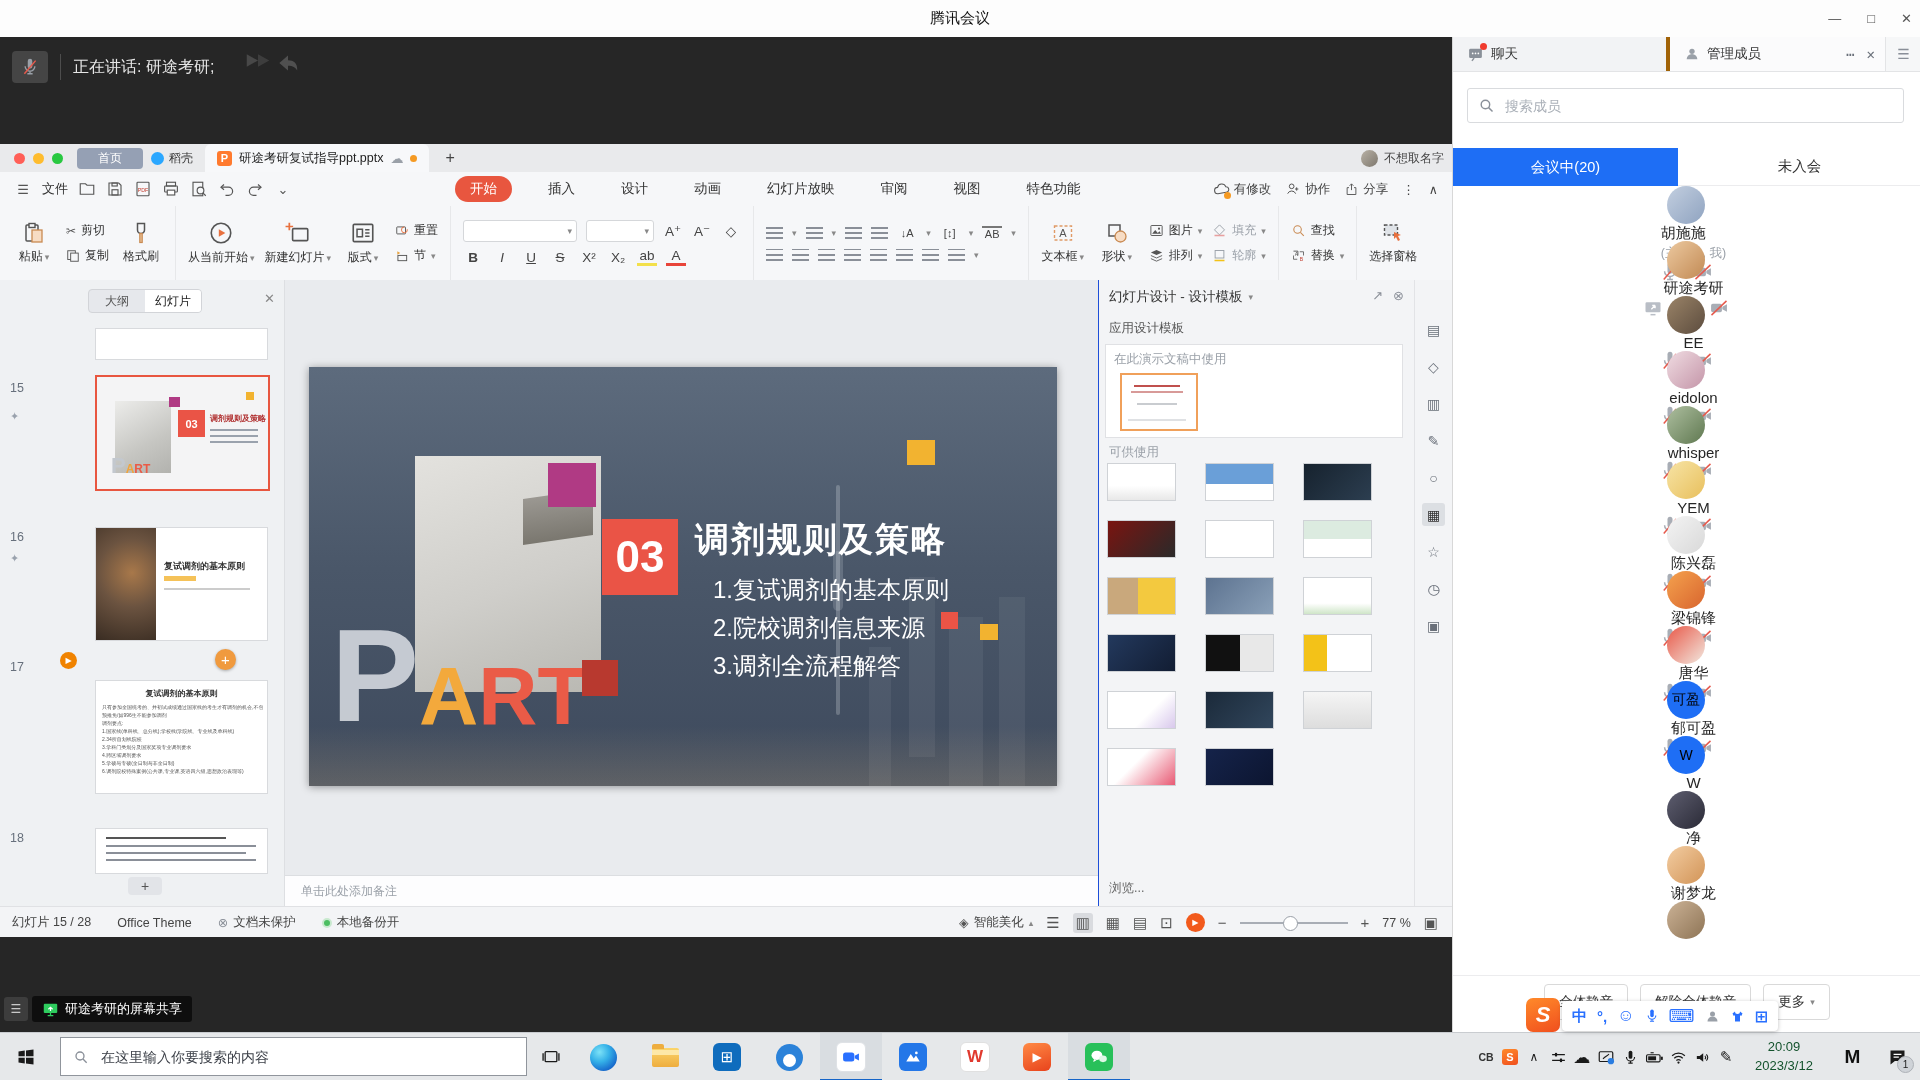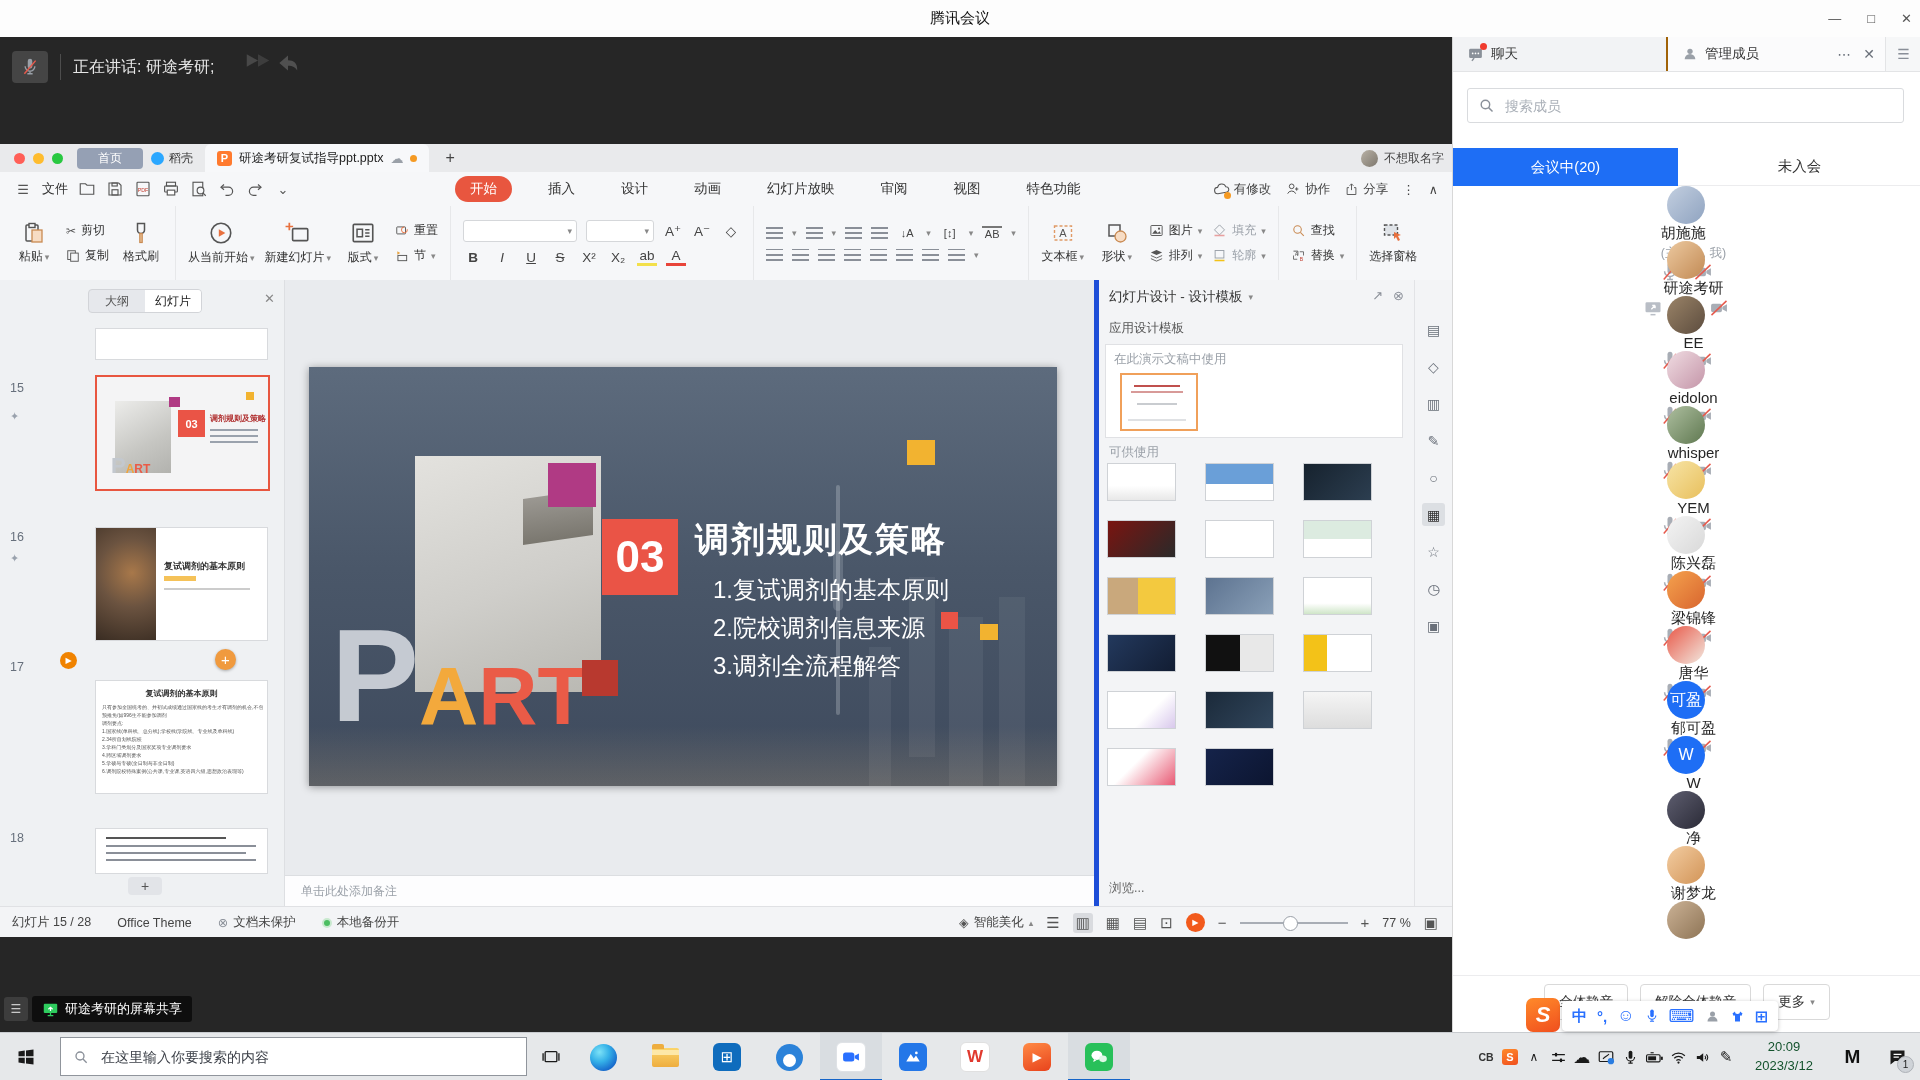--- a/index.html
+++ b/index.html
@@ -112,21 +112,21 @@
   .s-bullets{position:absolute;left:404px;top:204px;color:#fff;font-size:24px;line-height:38px;}
   .sq-yel{position:absolute;left:598px;top:73px;width:28px;height:25px;background:#f2b330;}
   .sq-red-s{position:absolute;left:632px;top:245px;width:17px;height:17px;background:#ea5446;}
   .sq-yel-s{position:absolute;left:671px;top:257px;width:18px;height:16px;background:#f2b330;}
   .part{position:absolute;left:22px;top:258px;display:flex;align-items:flex-end;line-height:.78;font-weight:bold;}
   .part .p0{font-size:132px;color:rgba(208,213,219,.92);}
   .part .p1{font-size:82px;color:#f3a93c;}
   .part .p2,.part .p3{font-size:82px;color:#ea5b47;}
   .sq-dred{position:absolute;left:273px;top:293px;width:36px;height:36px;background:#b8392f;}
   
-  .design{position:relative;width:315px;background:#f3f4f6;border-left:5px solid #1d4ed8;font-size:13px;color:#333;}
+  .design{position:relative;width:315px;background:#f3f4f6;border-left:1px solid #1d4ed8;font-size:13px;color:#333;}
   .dp-head{position:absolute;left:10px;top:8px;display:flex;align-items:center;gap:6px;font-size:13.5px;}
   .dp-acts{position:absolute;right:10px;top:8px;display:flex;gap:10px;color:#8a8f98;font-size:13px;}
   .dp-apply{position:absolute;left:10px;top:40px;color:#555;font-size:12.5px;}
   .dp-box{position:absolute;left:6px;top:64px;width:296px;height:92px;background:#fff;border:1px solid #e0e1e4;}
   .dp-box .lbl{margin:6px 0 0 8px;color:#9aa0a8;font-size:12.5px;}
   .used-thumb{position:absolute;left:14px;top:28px;width:74px;height:54px;background:#fff;border:2px solid #f0a05a;}
   .ut-l{position:absolute;left:10px;height:2px;}
   .dp-avail{position:absolute;left:10px;top:164px;color:#9aa0a8;font-size:12.5px;}
   .tgrid{position:absolute;left:8px;top:183px;width:280px;height:330px;}
   .tpl{position:absolute;width:69px;height:38px;border:1px solid #cfd2d6;box-sizing:border-box;}
@@ -147,35 +147,35 @@
   .ztrack{width:108px;height:2px;background:#a8adb5;position:relative;}
   .zknob{position:absolute;left:40%;top:-6px;width:13px;height:13px;border-radius:50%;background:#fff;border:1px solid #9aa0a8;}
   
   .share-row{left:4px;top:996px;display:flex;align-items:center;gap:4px;}
   .burger-box{width:24px;height:24px;background:#3d3d3d;border-radius:3px;color:#c9c9c9;font-size:12px;display:flex;align-items:center;justify-content:center;}
   .share-badge{height:26px;background:rgba(10,10,10,.82);border-radius:3px;display:flex;align-items:center;gap:6px;padding:0 10px;color:#fff;font-size:13px;}
   
   .sidebar{left:1452px;top:37px;width:468px;height:995px;background:#fff;border-left:1px solid #d8d8d8;}
   .sb-tabs{position:absolute;left:0;top:0;width:468px;height:34px;background:#f2f3f5;border-bottom:1px solid #e3e4e6;display:flex;align-items:center;}
   .sb-tab{display:flex;align-items:center;gap:7px;font-size:13.5px;color:#333;height:34px;padding:0 0 0 14px;}
-  .sb-tab.chat{width:199px;border-right:2px solid #a16207;}
-  .sb-tab.members{flex:1;background:#fbfbfc;}
+  .sb-tab.chat{width:199px;border-right:4px solid #a16207;}
+  .sb-tab.members{flex:1;background:#fbfbfc;font-family:Liberation Mono, monospace;}
   .chat-ico{position:relative;}
   .chat-ico::after{content:"";position:absolute;right:-3px;top:-3px;width:7px;height:7px;border-radius:50%;background:#f03b2e;}
   .sb-acts{display:flex;align-items:center;gap:12px;color:#6a707a;font-size:14px;margin-right:10px;}
   .sb-burger{width:35px;height:34px;border-left:1px solid #e3e4e6;background:#f6f7f8;display:flex;align-items:center;justify-content:center;color:#8a8f98;font-size:14px;}
   .sb-search{position:absolute;left:14px;top:51px;width:437px;height:35px;border:1px solid #d9dbde;border-radius:3px;background:#fff;display:flex;align-items:center;gap:8px;padding:0 10px;box-sizing:border-box;}
   .sb-search input{border:0;outline:0;flex:1;font-size:14px;color:#333;background:transparent;font-family:inherit;}
   .sb-search input::placeholder{color:#aab0b8;}
   .seg{position:absolute;left:0;top:111px;width:468px;height:38px;display:flex;font-size:14.5px;}
   .seg .a{width:225px;background:#1e6ef5;color:#fff;display:flex;align-items:center;justify-content:center;}
   .seg .b{flex:1;background:#fff;color:#333;display:flex;align-items:center;justify-content:center;border-bottom:1px solid #ececee;}
   .mlist{position:absolute;left:0;top:149px;width:468px;height:826px;overflow:hidden;}
   .mrow{display:flex;align-items:center;height:55px;padding:0 18px 0 16px;flex-direction:column;}
-  .avatar{width:38px;height:38px;border-radius:50%;flex:none;display:flex;align-items:center;justify-content:center;color:#ffffff;font-size:16px;}
+  .avatar{width:38px;height:38px;border-radius:50%;flex:none;display:flex;align-items:center;justify-content:center;color:#000000;font-size:14px;}
   .mnames{margin-left:15px;display:flex;flex-direction:column;gap:2px;flex:1;min-width:0;}
   .mname{font-size:15px;color:#262626;}
   .msub{font-size:12.5px;color:#9aa0a8;}
   .micons{display:flex;align-items:center;gap:13px;}
   .mi{width:20px;height:20px;}
   .mi svg{width:100%;height:100%;}
   .sb-foot{position:absolute;left:0;top:938px;width:468px;height:57px;background:#fff;border-top:1px solid #ececee;display:flex;justify-content:center;gap:12px;padding-top:8px;box-sizing:border-box;}
   .fbtn{height:34px;border:1px solid #d9d9d9;border-radius:4px;background:#fff;font-size:13.5px;color:#333;display:flex;align-items:center;justify-content:center;gap:5px;padding:0 14px;}
   
   .ime{left:1526px;top:998px;display:flex;align-items:flex-start;gap:2px;z-index:50;}

